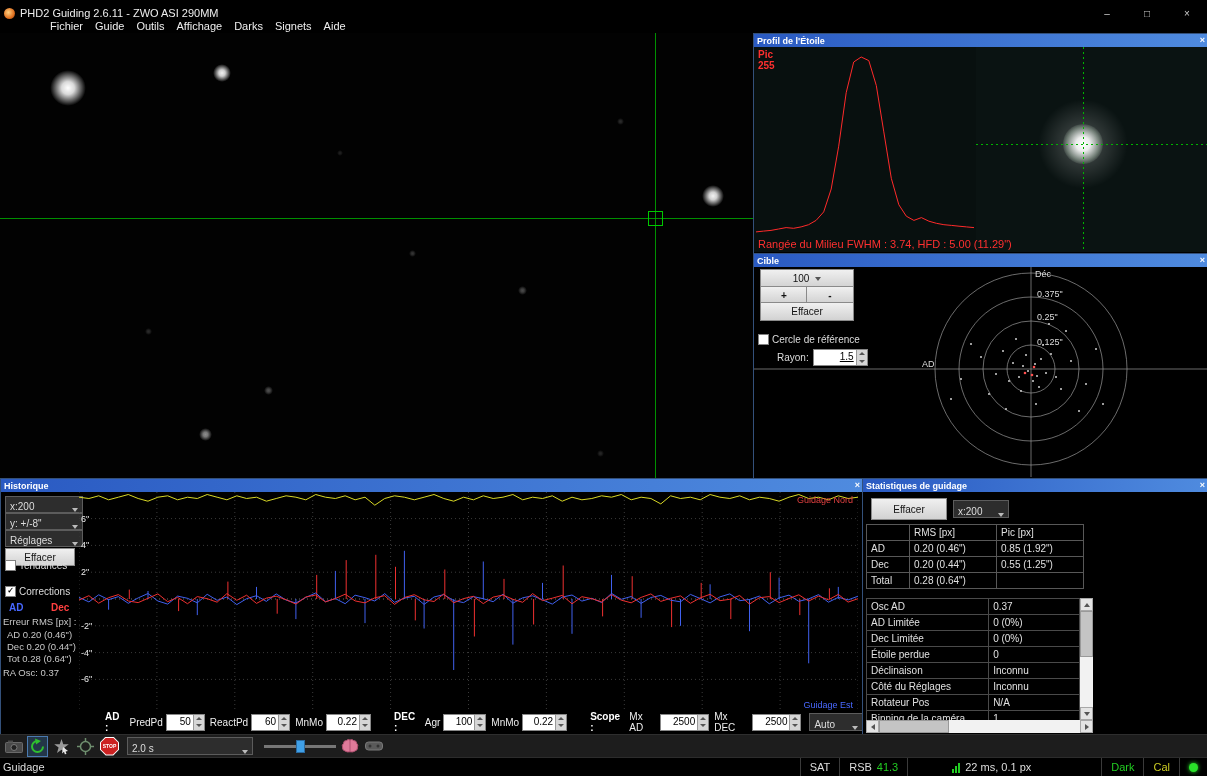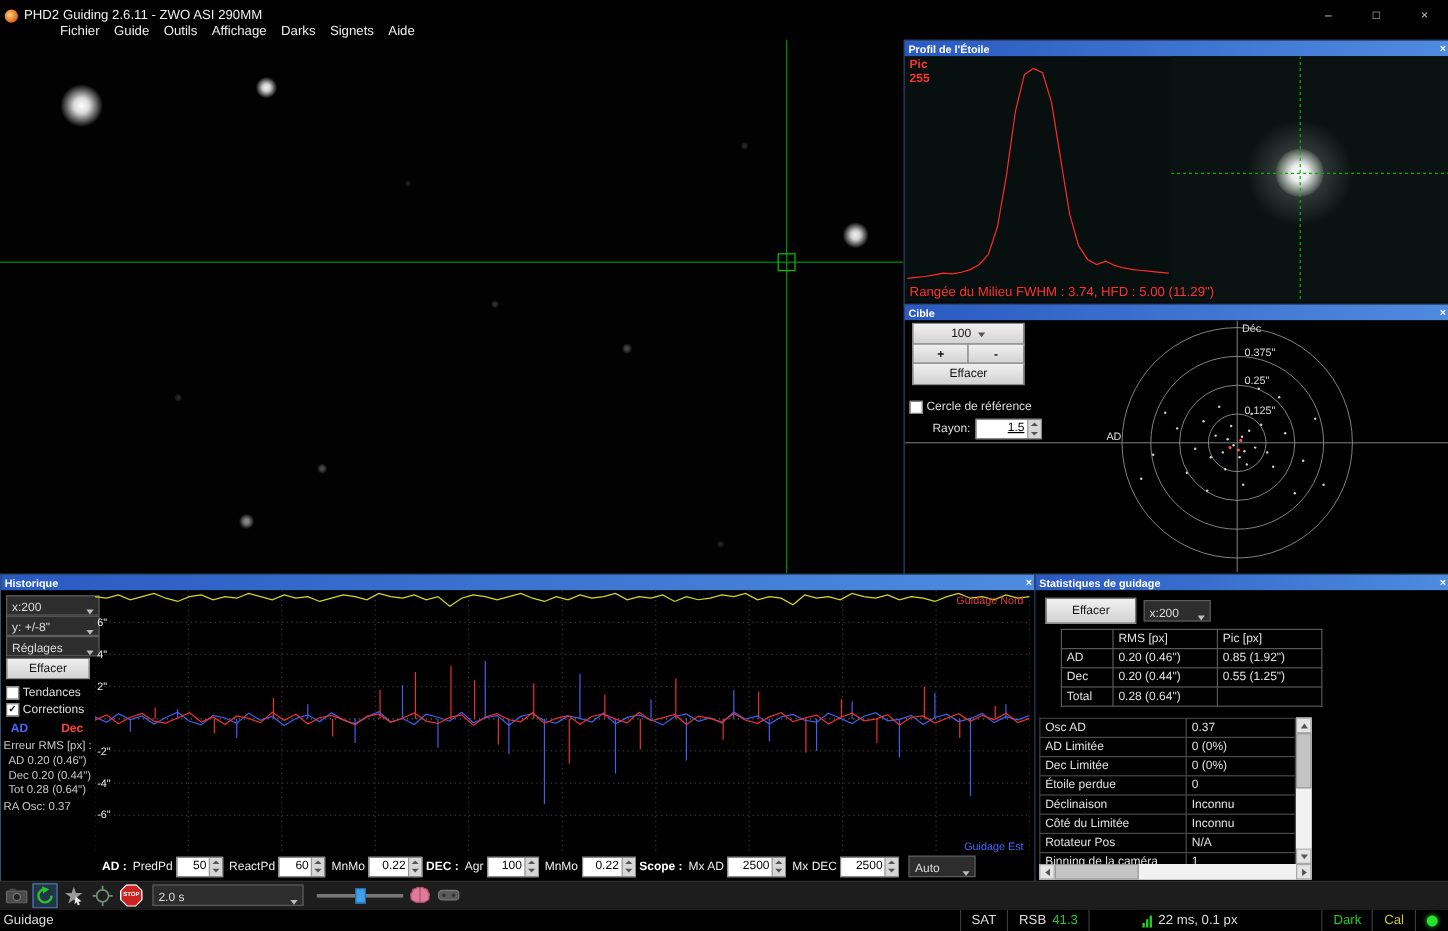--- a/index.html
+++ b/index.html
@@ -85,42 +85,42 @@
   .ring-1{left:283px;top:45px;}
   .ring-2{left:283px;top:70px;}
 
   
   .history-panel{left:0;top:478px;width:862px;height:256px;}
   .hist-body{position:relative;height:241px;background:#000;}
   #history-svg{position:absolute;left:78px;top:0;}
   .h-ctl{position:absolute;left:4px;width:68px;height:15px;}
   .h-x{top:4px;} .h-y{top:21px;} .h-settings{top:38px;}
   .h-clear{position:absolute;left:4px;top:56px;width:68px;height:16px;}
-  .h-trend{position:absolute;left:4px;top:80px;text-align:center;}
+  .h-trend{position:absolute;left:4px;top:68px;text-align:center;}
   .h-corr{position:absolute;left:4px;top:94px;}
   .h-ad{position:absolute;left:8px;top:110px;font-size:10px;color:#4868ff;font-weight:bold;}
   .h-dec{position:absolute;left:50px;top:110px;font-size:10px;color:#ff4040;font-weight:bold;}
   .h-txt{position:absolute;font-size:9.5px;color:#c8c8c8;white-space:nowrap;}
   .h-rms-h{left:2px;top:124px;} .h-rms1{left:6px;top:137px;} .h-rms2{left:6px;top:149px;}
   .h-rms3{left:6px;top:161px;} .h-osc{left:2px;top:175px;}
   .ytick{position:absolute;left:80px;font-size:9px;color:#e8e8e8;}
   .g-north{position:absolute;right:10px;top:3px;font-size:9px;color:#e04040;}
   .g-east{position:absolute;right:10px;top:208px;font-size:9px;color:#4868ff;}
   .params-row{position:absolute;left:0;top:219px;width:100%;height:22px;display:flex;align-items:center;
               gap:3px;padding-left:84px;font-size:10px;color:#fff;box-sizing:border-box;}
-  .pb{font-weight:bold;margin-left:0;} .pl{margin-left:2px;color:#eee;}
+  .pb{font-weight:bold;margin-left:20px;} .pl{margin-left:2px;color:#eee;}
   .w24{min-width:22px;} .w28{min-width:26px;} .w30{min-width:28px;} .w34{min-width:32px;} .w40{min-width:38px;text-decoration:underline;}
   .auto-dd{width:46px;height:16px;margin-left:5px;}
 
   
   .stats-panel{left:862px;top:478px;width:345px;height:256px;}
   .stats-body{position:relative;height:241px;background:#000;}
   .st-clear{position:absolute;left:8px;top:6px;width:74px;height:20px;}
   .st-scale{position:absolute;left:90px;top:8px;width:46px;height:16px;}
-  .stats-table{position:absolute;left:21px;top:32px;border-collapse:collapse;font-size:10px;color:#e0e0e0;}
+  .stats-table{position:absolute;left:3px;top:32px;border-collapse:collapse;font-size:10px;color:#e0e0e0;}
   .stats-table td{border:1px solid #585858;height:15px;padding:0 4px;}
   .stats-table td:nth-child(1){width:34px;} .stats-table td:nth-child(2){width:78px;} .stats-table td:nth-child(3){width:78px;}
   .list-clip{position:absolute;left:3px;top:106px;width:214px;height:132px;overflow:hidden;}
   .stats-list{border-collapse:collapse;font-size:10px;color:#e0e0e0;}
   .stats-list td{border:1px solid #4a4a4a;height:15px;padding:0 4px;}
   .stats-list td:nth-child(1){width:116px;} .stats-list td:nth-child(2){width:84px;}
   .vsb{position:absolute;left:217px;top:106px;width:13px;height:122px;display:flex;flex-direction:column;background:#ececec;}
   .hsb{position:absolute;left:3px;top:228px;width:227px;height:13px;display:flex;background:#ececec;}
   .sb-btn{width:13px;height:13px;background:#e4e4e4;border:1px solid #a8a8a8;display:flex;align-items:center;justify-content:center;box-sizing:border-box;flex:none;}
   .vsb-track{flex:1;position:relative;background:#f2f2f2;}
@@ -564,21 +564,21 @@
               </tr>
           <tr>
                 <td>Étoile perdue</td>
                 <td>0</td>
               </tr>
           <tr>
                 <td>Déclinaison</td>
                 <td>Inconnu</td>
               </tr>
           <tr>
-                <td>Côté du Limitée</td>
+                <td>Côté du Réglages</td>
                 <td>Inconnu</td>
               </tr>
           <tr>
                 <td>Rotateur Pos</td>
                 <td>N/A</td>
               </tr>
           <tr>
                 <td>Binning de la caméra</td>
                 <td>1</td>
               </tr>

